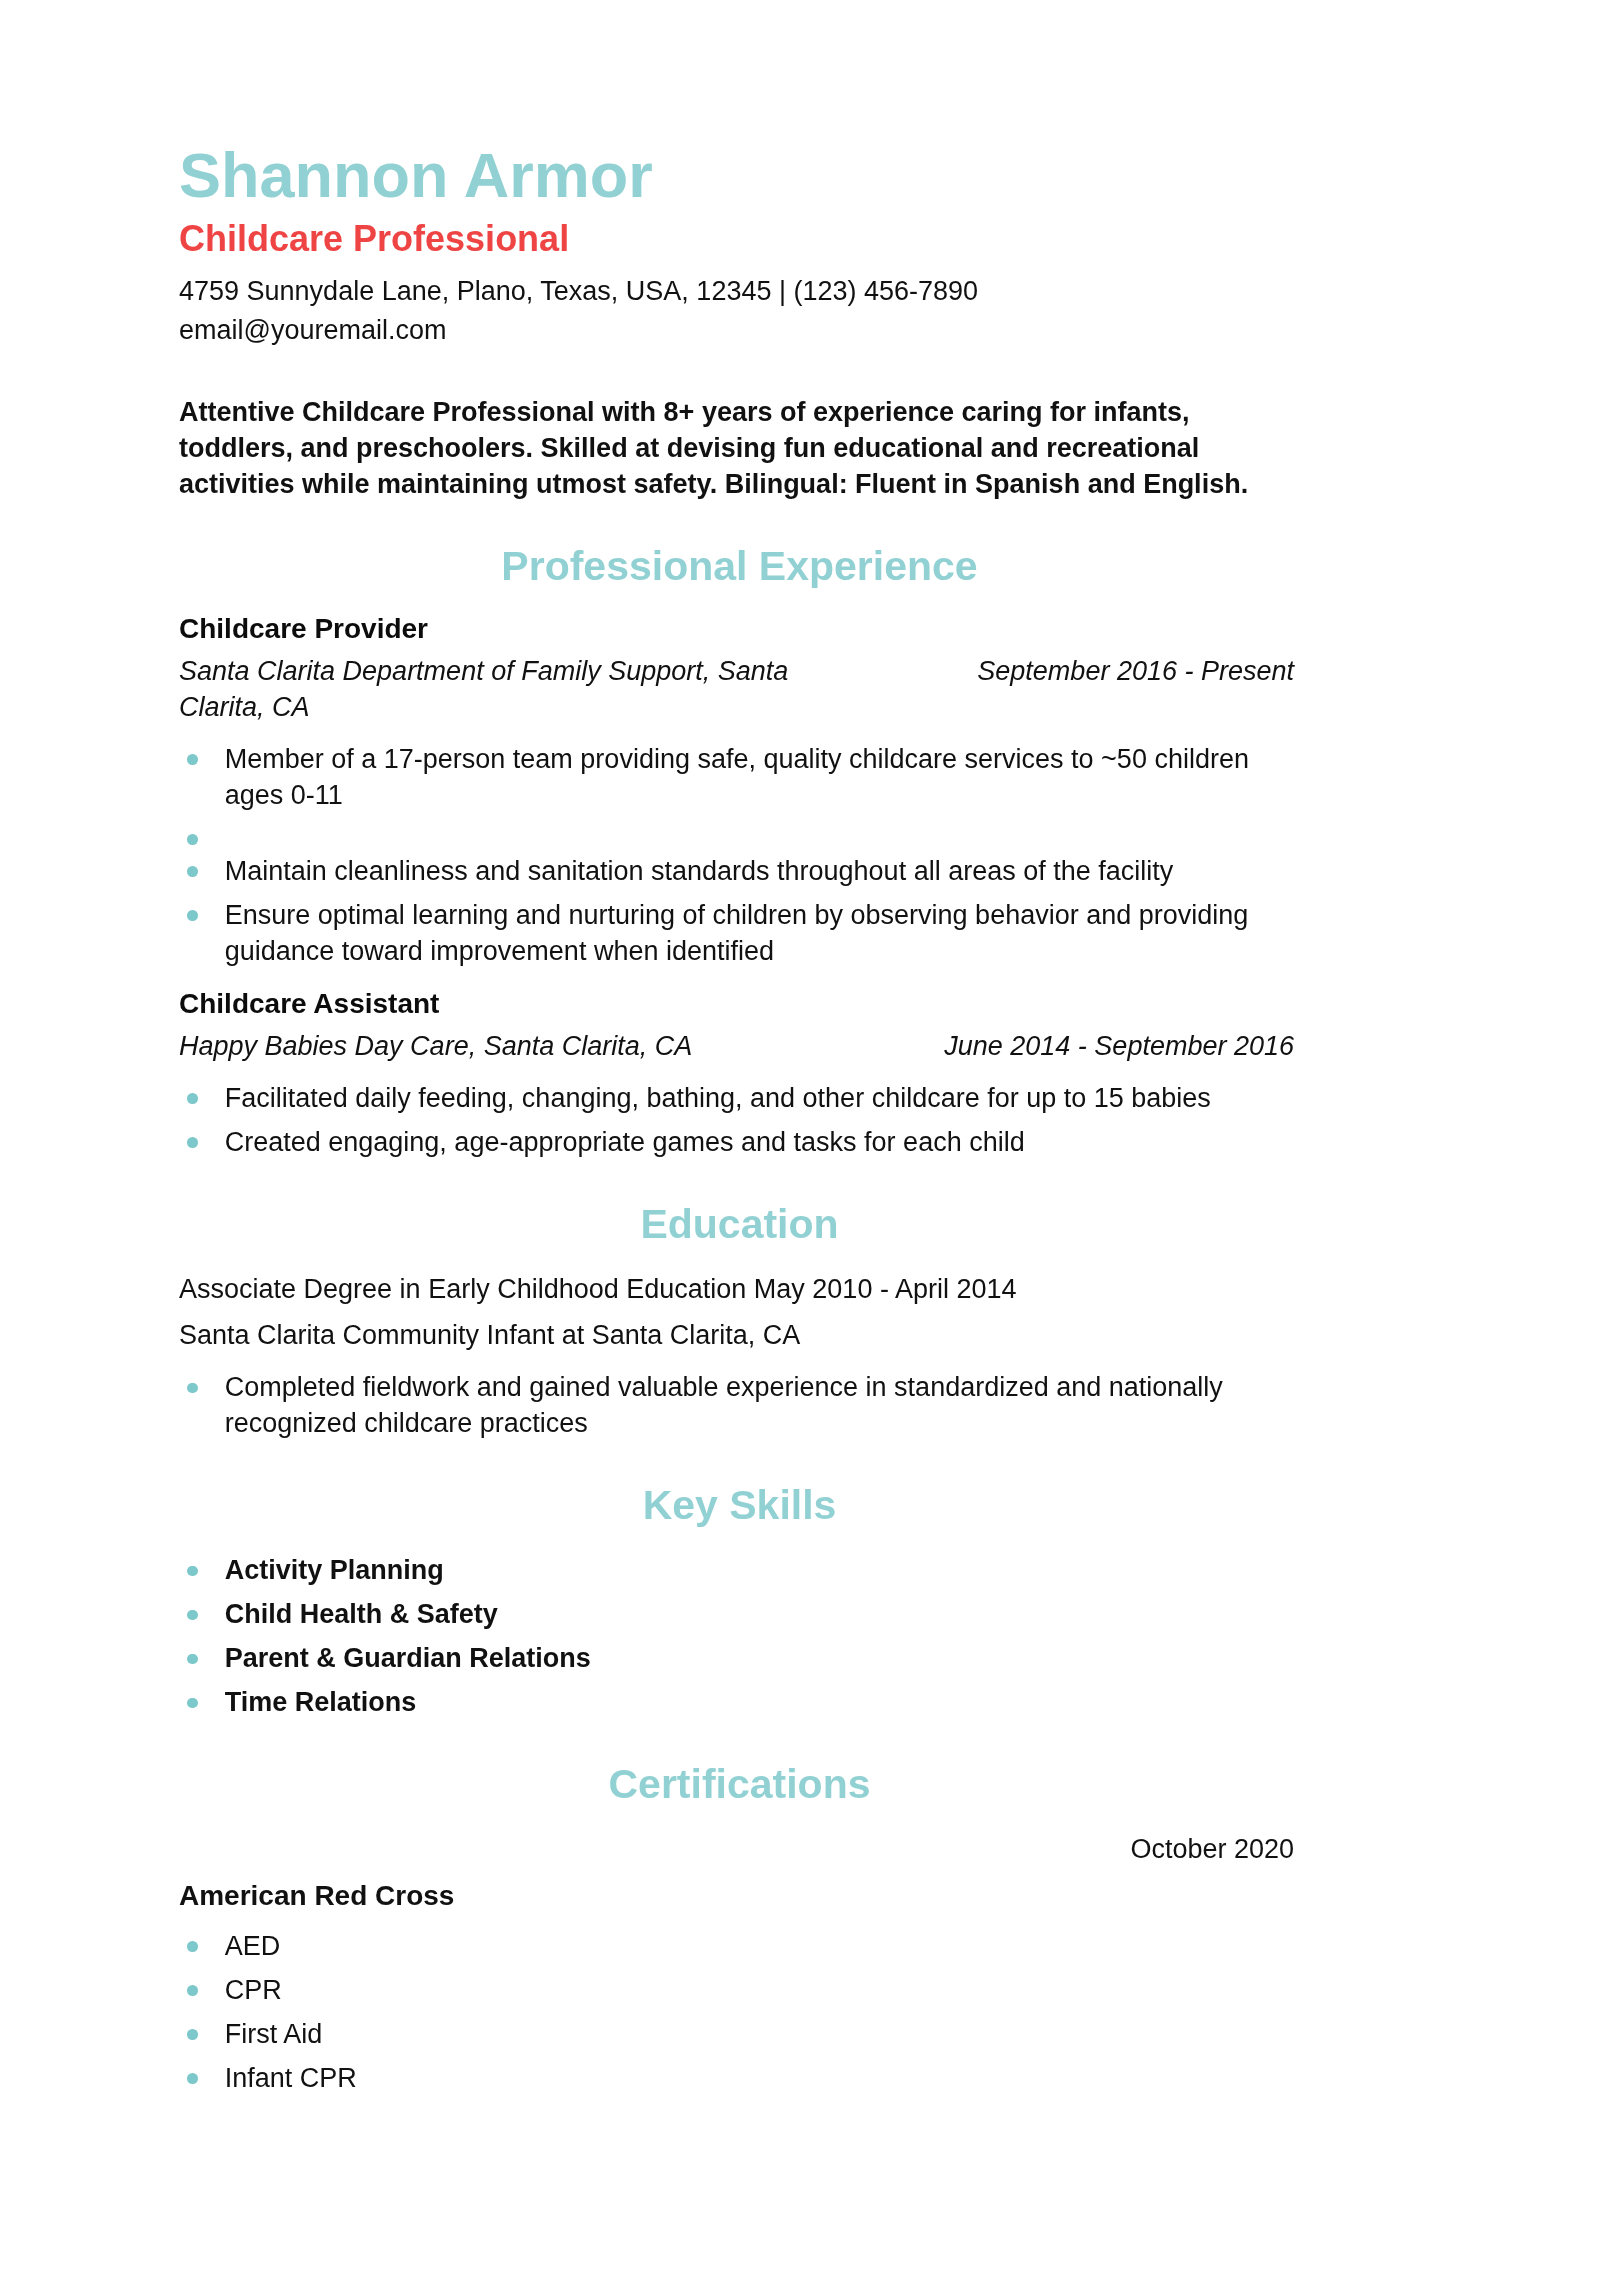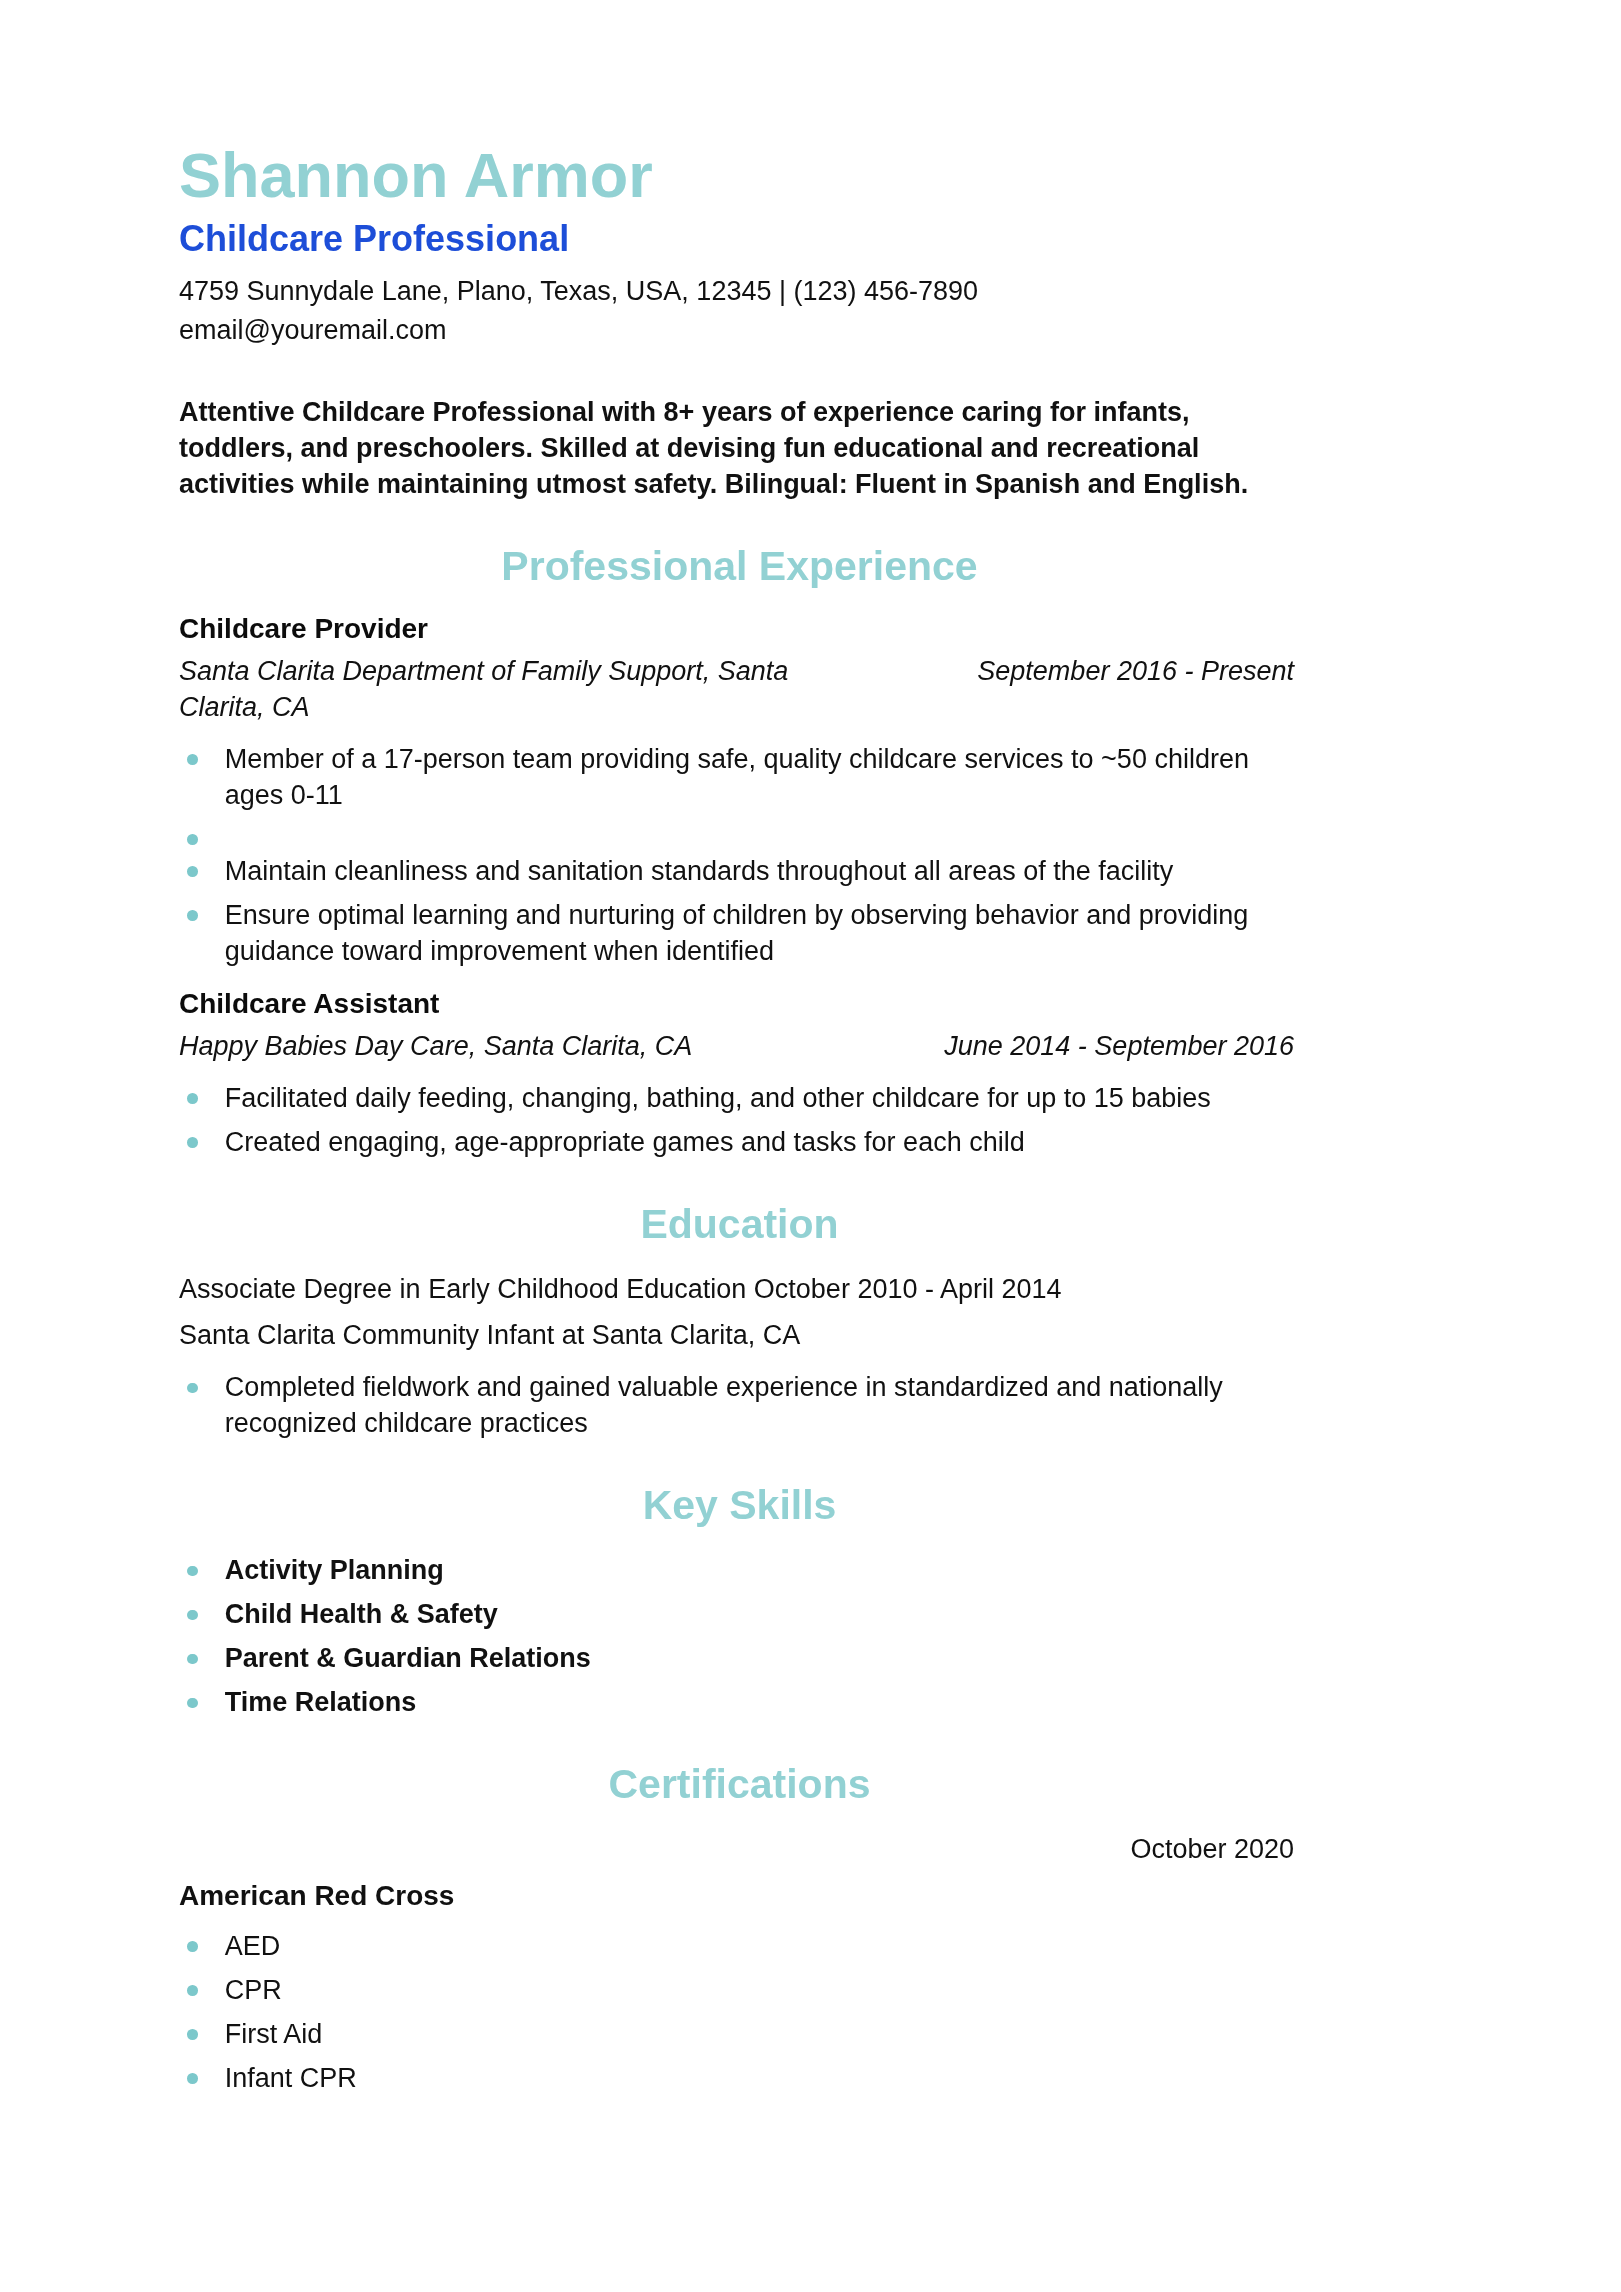--- a/index.html
+++ b/index.html
@@ -10,21 +10,21 @@
     font-family:"Liberation Sans", sans-serif;
     -webkit-font-smoothing:antialiased;
   }
   .page { width:1484px; height:2293px; overflow:hidden; position:relative; background:#ffffff; }
   .content { padding:142px 190px 0 179px; }
 
   .name {
     font-size:63px; font-weight:bold; line-height:1.06;
     color:var(--accent,#92d1d3);
   }
-  .job-headline { font-size:36px; font-weight:bold; margin-top:9px; color:#1d4ed8; }
+  .job-headline { font-size:36px; font-weight:bold; margin-top:9px; color:#ef4444; }
   .contact-line { font-size:27px; line-height:34px; margin-top:14.3px; }
   .email-line   { font-size:27px; line-height:34px; margin-top:5.4px; }
 
   .summary {
     font-size:27px; font-weight:bold; line-height:36px;
     margin-top:47px; max-width:1261px;
   }
 
   h2.section-heading {
     font-size:41px; font-weight:bold;
@@ -119,21 +119,21 @@
           </li>
         <li>
             <span class="dot"></span>
             <span class="li-text">Created engaging, age-appropriate games and tasks for each child</span>
           </li>
       </ul>
     </div>
 
     <h2 class="section-heading">Education</h2>
     <div>
-      <div class="edu-line-1">Associate Degree in Early Childhood Education October 2010 - April 2014</div>
+      <div class="edu-line-1">Associate Degree in Early Childhood Education May 2010 - April 2014</div>
       <div class="edu-line-2">Santa Clarita Community Infant at Santa Clarita, CA</div>
       <ul class="bullet-list">
         <li>
             <span class="dot"></span>
             <span class="li-text">Completed fieldwork and gained valuable experience in standardized and nationally recognized childcare practices</span>
           </li>
       </ul>
     </div>
 
     <h2 class="section-heading">Key Skills</h2>

